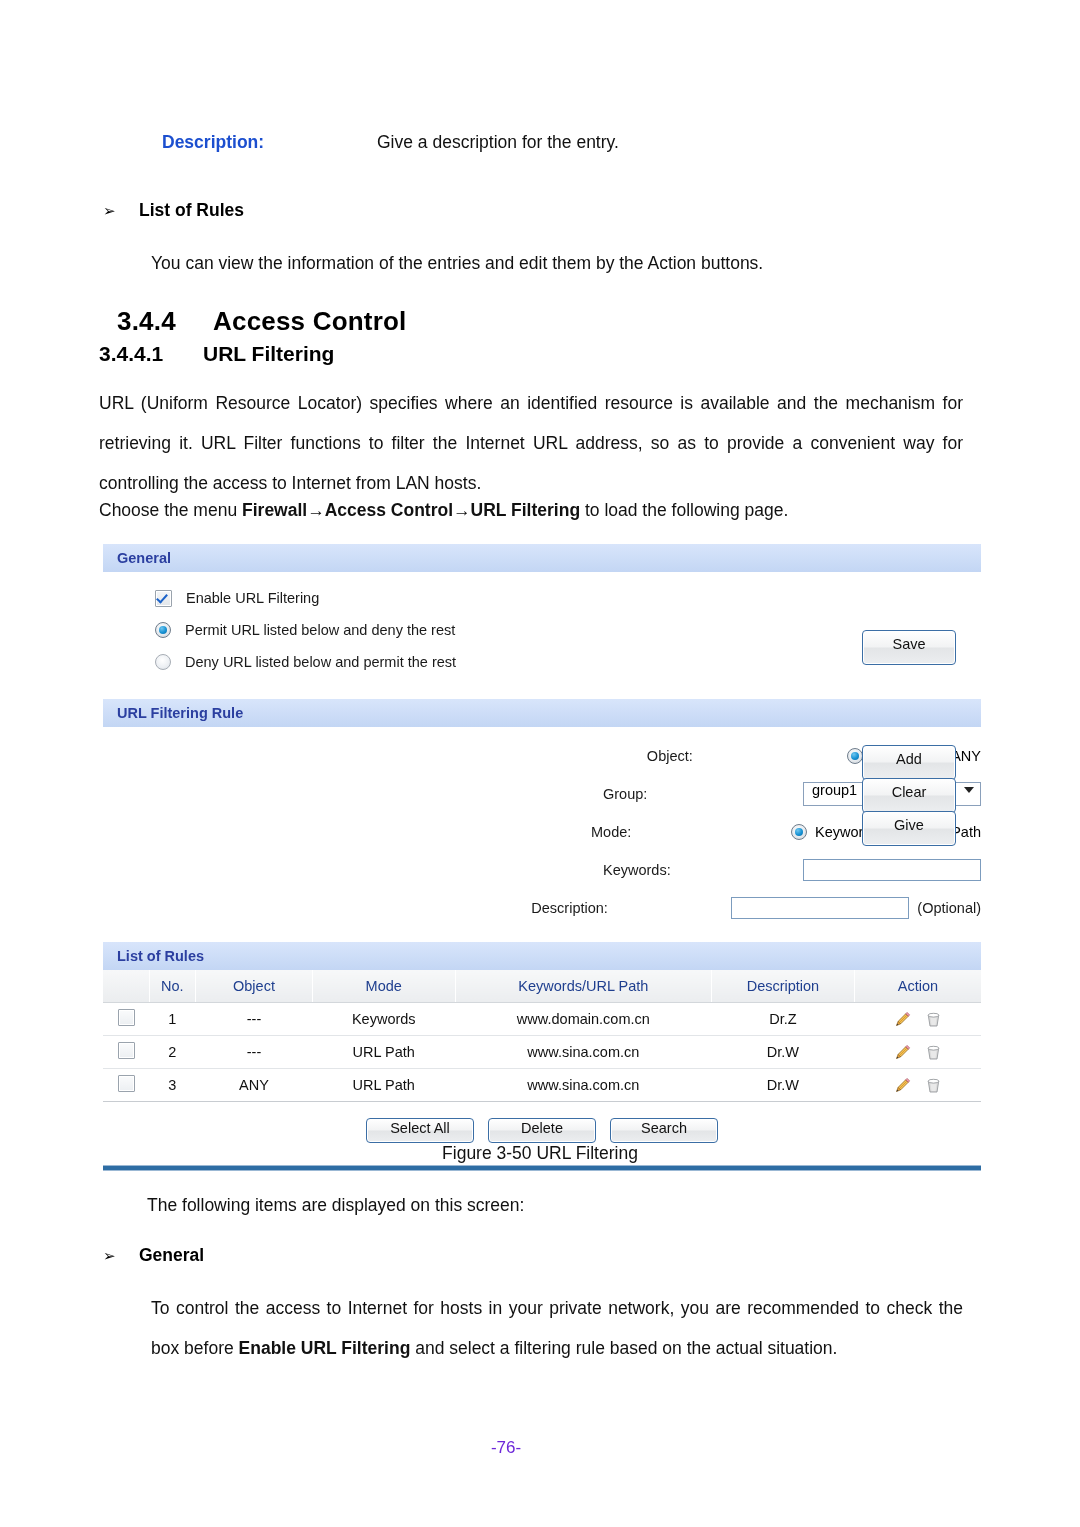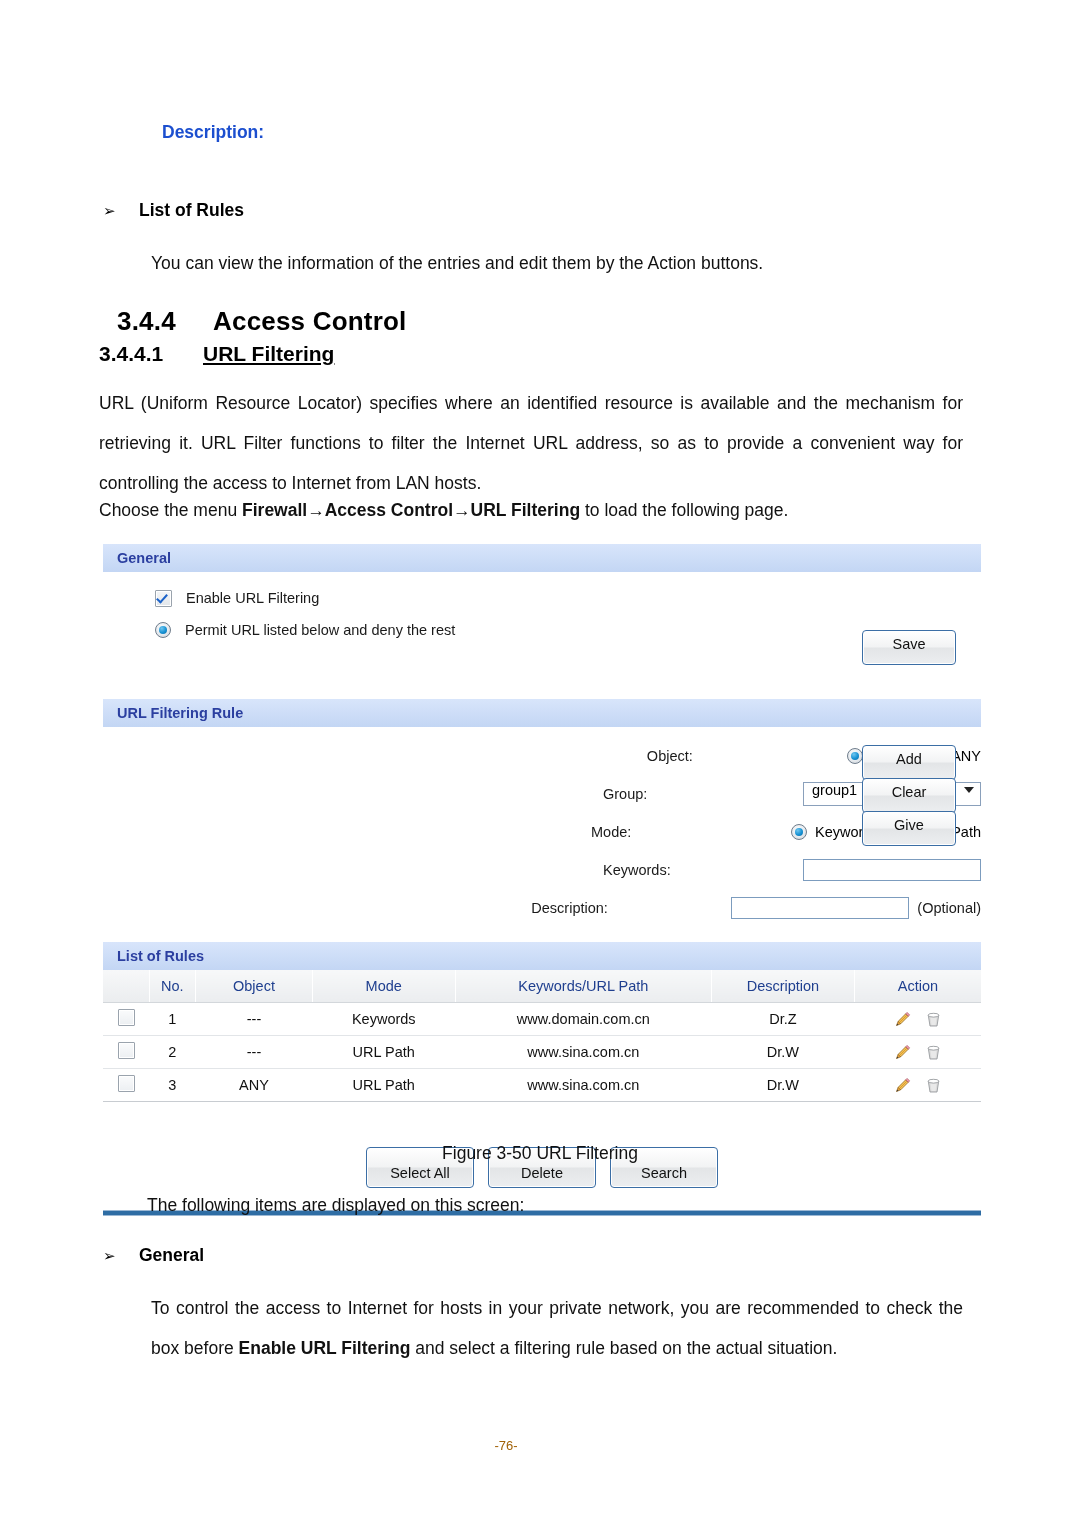--- a/index.html
+++ b/index.html
@@ -60,21 +60,20 @@
     font-size: 26px;
     font-weight: bold;
     letter-spacing: 0.2px;
   }
   h2.sec .num { display: inline-block; width: 96px; }
   h3.sub {
     position: absolute;
     margin: 0;
     font-size: 21px;
     font-weight: bold;
-    text-decoration: underline;
   }
   h3.sub .num { display: inline-block; width: 104px; }
   .para {
     position: absolute;
     font-size: 17.5px;
     line-height: 40px;
     text-align: justify;
     color: #111;
   }
   .para.nj { text-align: left; }
@@ -256,52 +255,53 @@
   .col-act { width: 120px; }
 
   .act-wrap { display: flex; align-items: center; justify-content: center; gap: 12px; }
 
   .tbl-btns {
     display: flex;
     justify-content: center;
     gap: 14px;
     padding: 16px 0 14px 0;
   }
-  .tbl-btns .btn { padding: 17px 14px 6px 14px; min-width: 78px; margin-top: 29px; }
+  .tbl-btns .btn { padding: 1px 14px 6px 14px; min-width: 78px; }
 
   .ui-footer-rule {
     height: 4px;
     background: #2e6da4;
     border-top: 1px solid #9bb8d4;
     border-bottom: 1px solid #9bb8d4;
     margin-top: 8px;
   }
 
   .figcap {
     position: absolute;
     width: 1080px;
     text-align: center;
     font-size: 17.5px;
     color: #111;
   }
   .pagenum {
     position: absolute;
     width: 1012px;
     text-align: center;
-    font-size: 13px;
-    color: #a16207;
+    font-size: 17px;
+    color: #6d28d9;
   }
 </style>
 </head>
 <body>
 
 <div class="page">
 
   <div class="doc-row" style="left:162px; top:122px;">
     <span class="lbl-blue" style="width:215px; display:inline-block;">Description:</span>
+    <span class="body-text">Give a description for the entry.</span>
   </div>
 
   <div class="bullet-row" style="left:103px; top:200px;">
     <span class="bullet-arrow">➢</span>
     <span class="bullet-label">List of Rules</span>
   </div>
 
   <div class="para nj" style="left:151px; top:243px; width:830px;">You can view the information of the entries and edit them by the Action buttons.</div>
 
   <h2 class="sec" style="left:99px; top:288px;">
@@ -326,20 +326,24 @@
       <div class="gen-row">
         <span class="cb checked"></span>
         <span class="gen-label">Enable URL Filtering</span>
       </div>
 
       <div class="gen-row">
         <span class="rb on"></span>
         <span class="gen-label">Permit URL listed below and deny the rest</span>
       </div>
 
+      <div class="gen-row">
+        <span class="rb"></span>
+        <span class="gen-label">Deny URL listed below and permit the rest</span>
+      </div>
 
       <div class="btn btn-save">Save</div>
     </div>
 
     <div class="ui-section-bar">URL Filtering Rule</div>
     <div class="ui-body" style="height:196px;">
 
       <div class="rule-row">
         <span class="rule-label">Object:</span>
         <span class="radio-pair">

